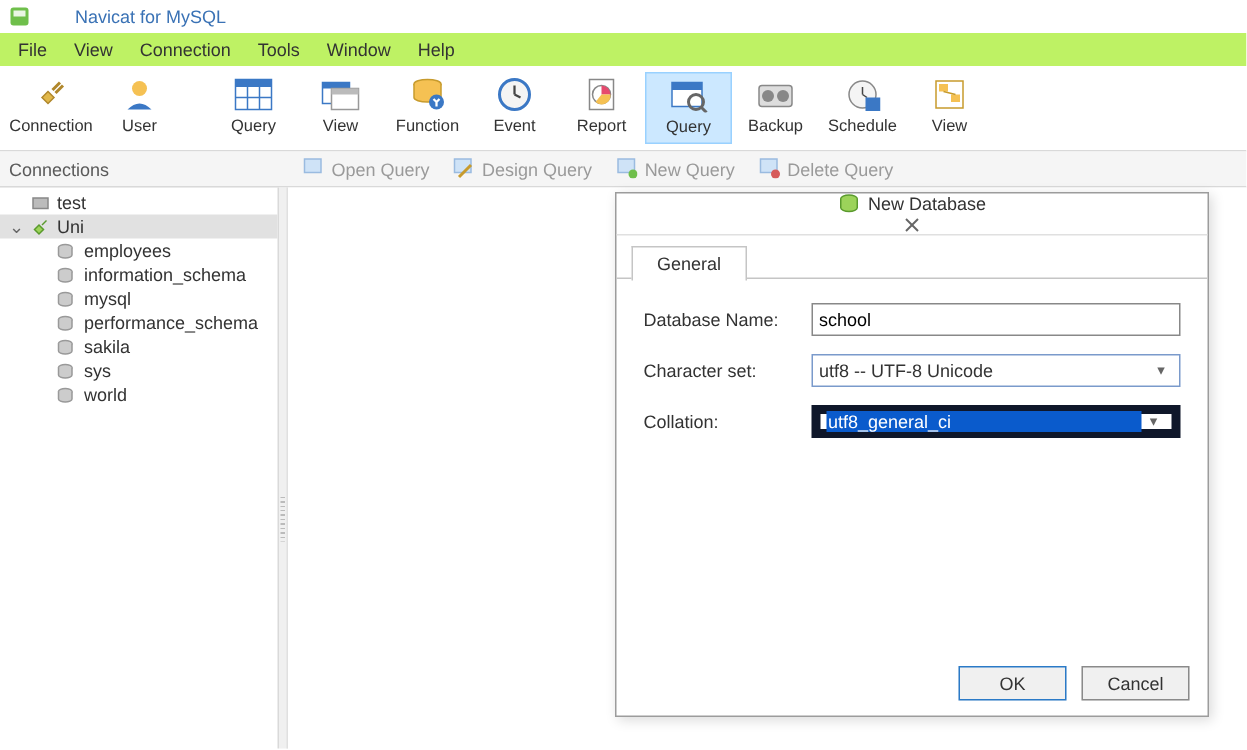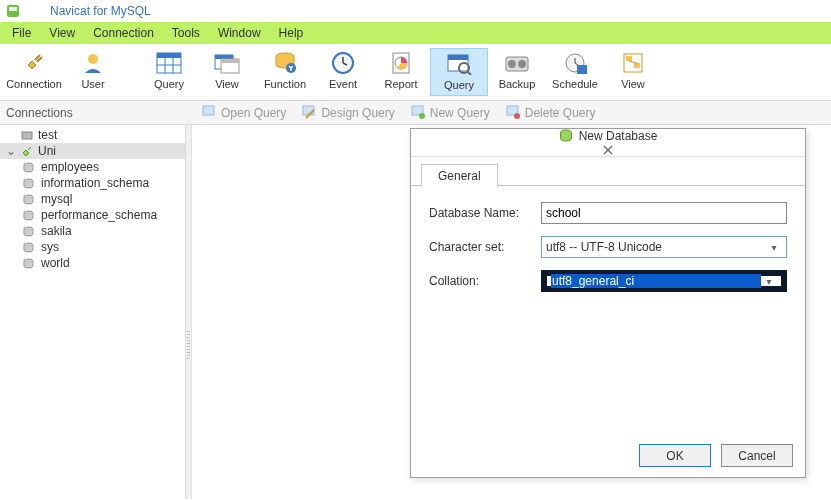--- a/index.html
+++ b/index.html
@@ -26,21 +26,21 @@
   .subaction { display:flex; align-items:center; gap:4px; padding:2px 8px; color:#9a9a9a; cursor:default;}
   .subaction .sa-icon{ width:15px;height:15px; display:inline-block;}
 
   .workarea { display:flex; height: calc(500px - 22px - 22px - 58px - 24px); }
   .sidebar { width: 186px; border-right:1px solid #d9d9d9; padding:2px 0;}
   .tree { list-style:none; }
   .tree-item { display:flex; align-items:center; gap:4px; padding:1px 4px 1px 6px; white-space:nowrap; cursor:default;}
   .tree-item .twist { width:10px; display:inline-block; text-align:center; color:#666;}
   .tree-item .db-icon { width:14px; height:14px; display:inline-flex; align-items:center; justify-content:center;}
   .tree-item.selected { background:#e1e1e1;}
-  .tree-children { padding-left: 21px; list-style:none;}
+  .tree-children { padding-left: 36px; list-style:none;}
   .tree-children .tree-item { padding-left:0;}
   .tree-children .tree-item .db-icon { margin-right:2px;}
   .content { flex:1; display:flex;}
   .splitter { width:6px; background:#f0f0f0; border-right:1px solid #e0e0e0; position:relative;}
   .splitter::after{content:""; position:absolute; left:1px; top:55%; width:3px; height:30px; background:repeating-linear-gradient(#bbb 0 1px, transparent 1px 3px);}
   .main-pane { flex:1; background:#fff;}
 
   
   .dialog { position:absolute; left:410px; top:128px; width:396px; height:350px; background:#fff; border:1px solid #9c9c9c; box-shadow: 2px 2px 8px rgba(0,0,0,0.15);}
   .dlg-title { display:flex; align-items:center; justify-content:space-between; height:28px; padding:0 8px; border-bottom:1px solid #e0e0e0;flex-direction:column;}

